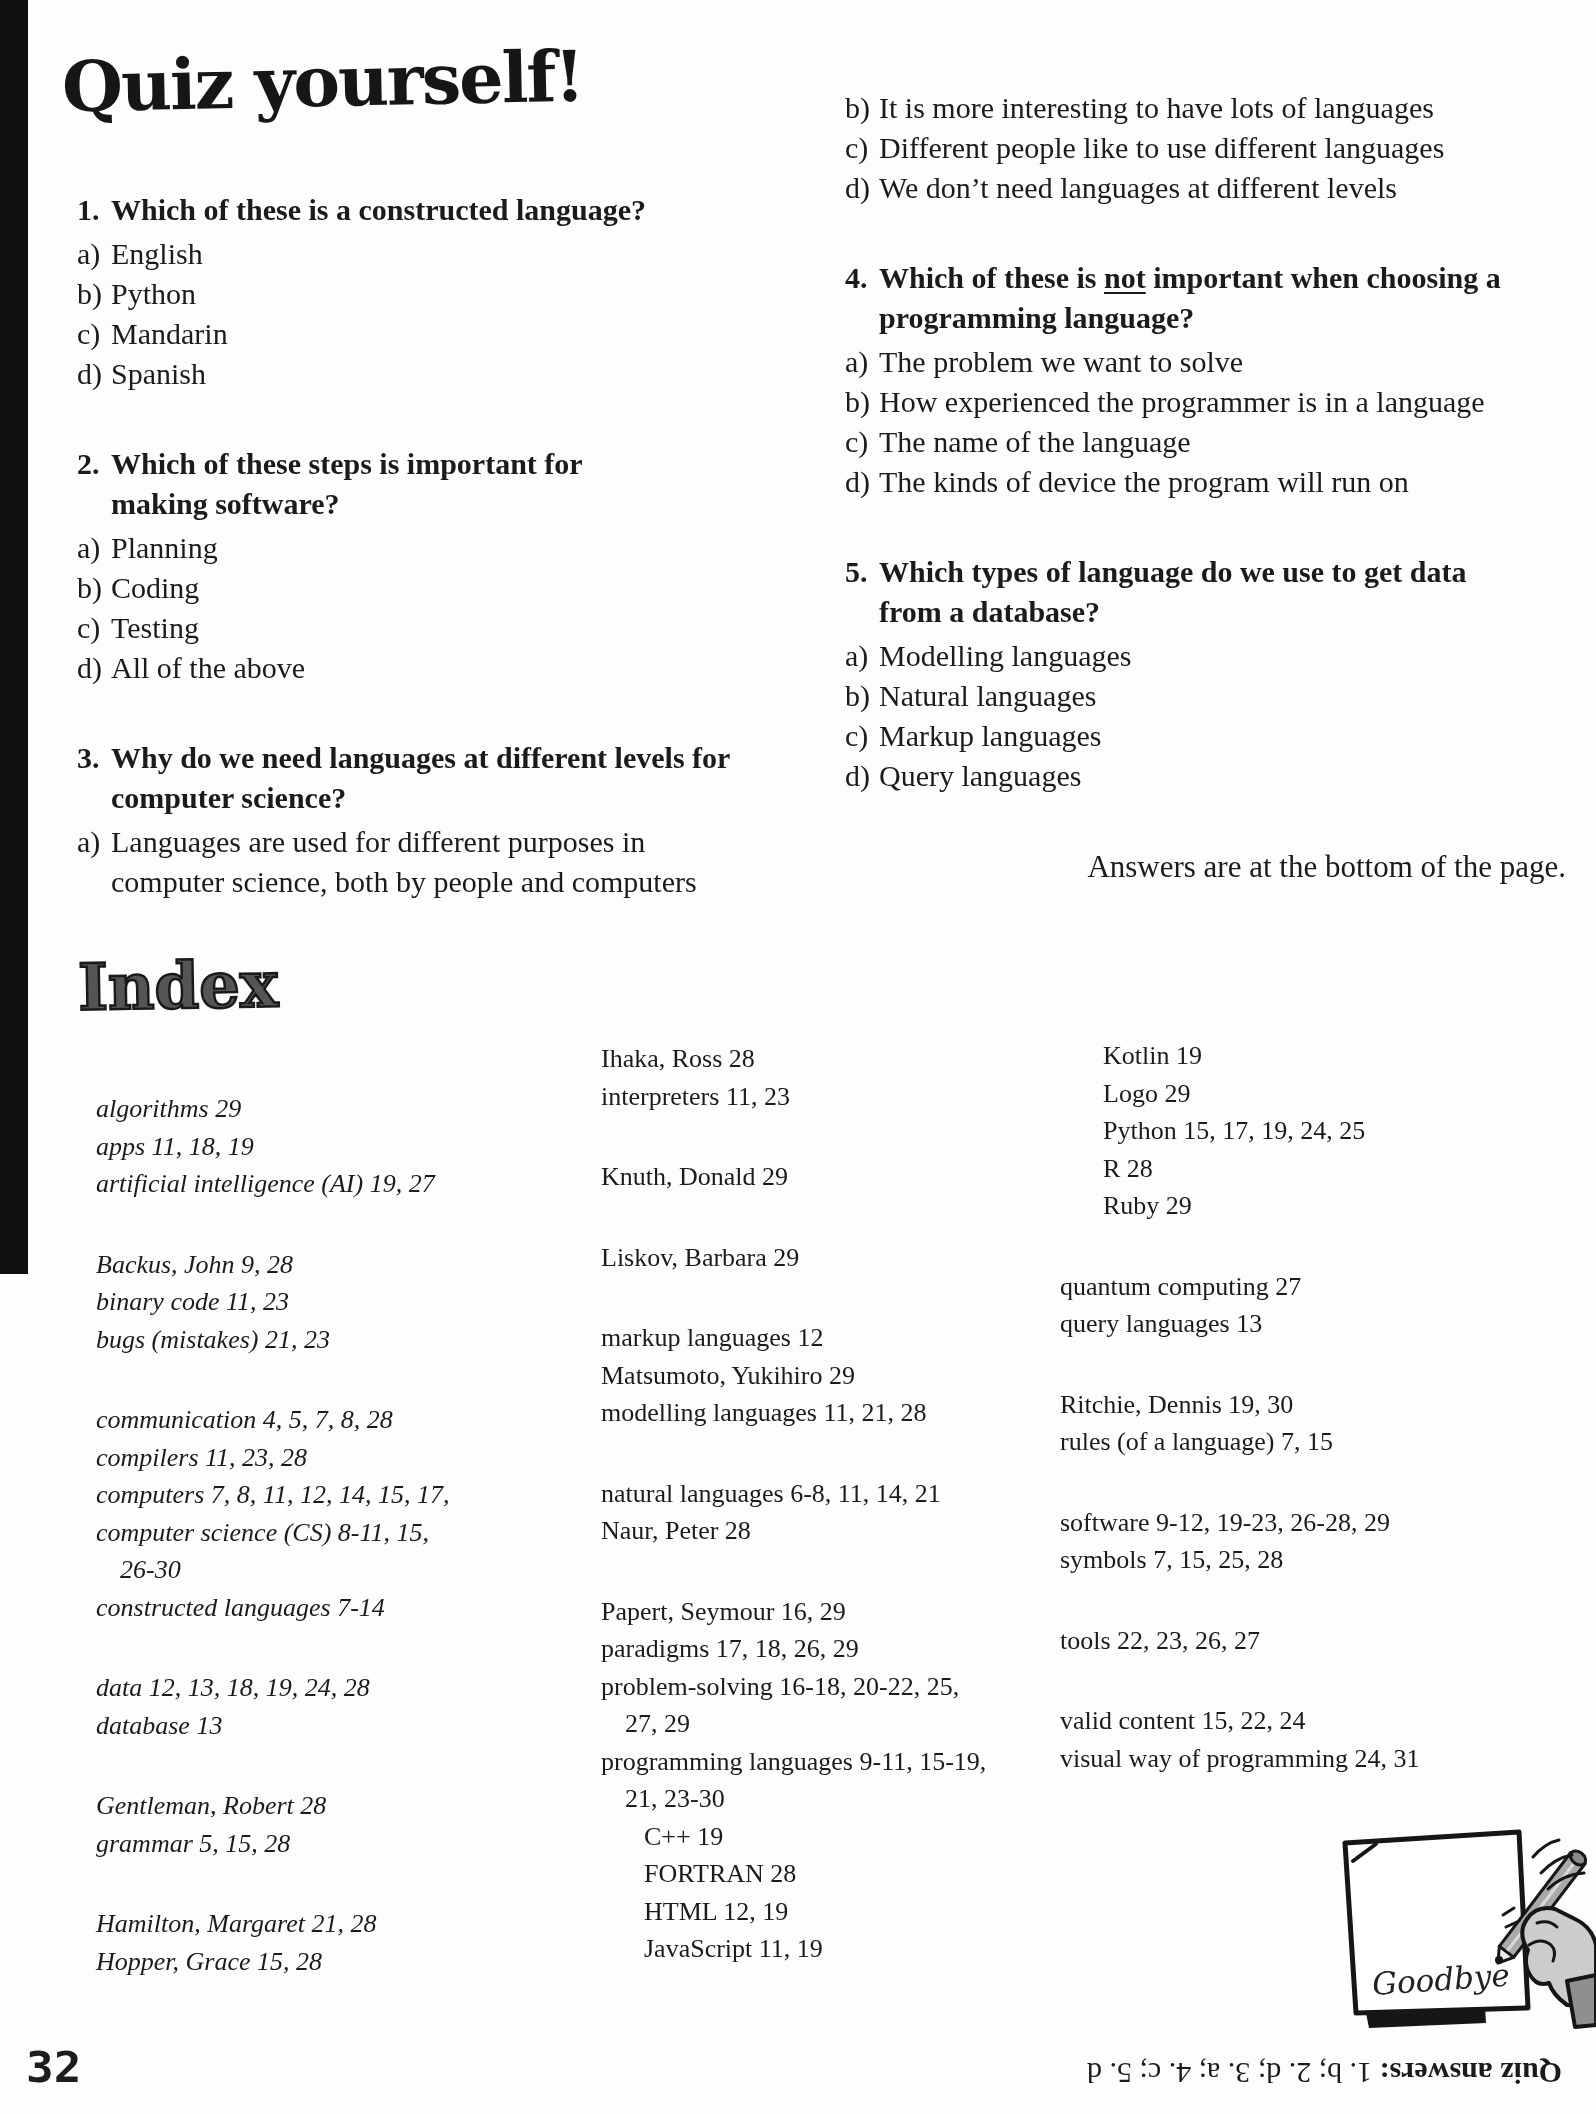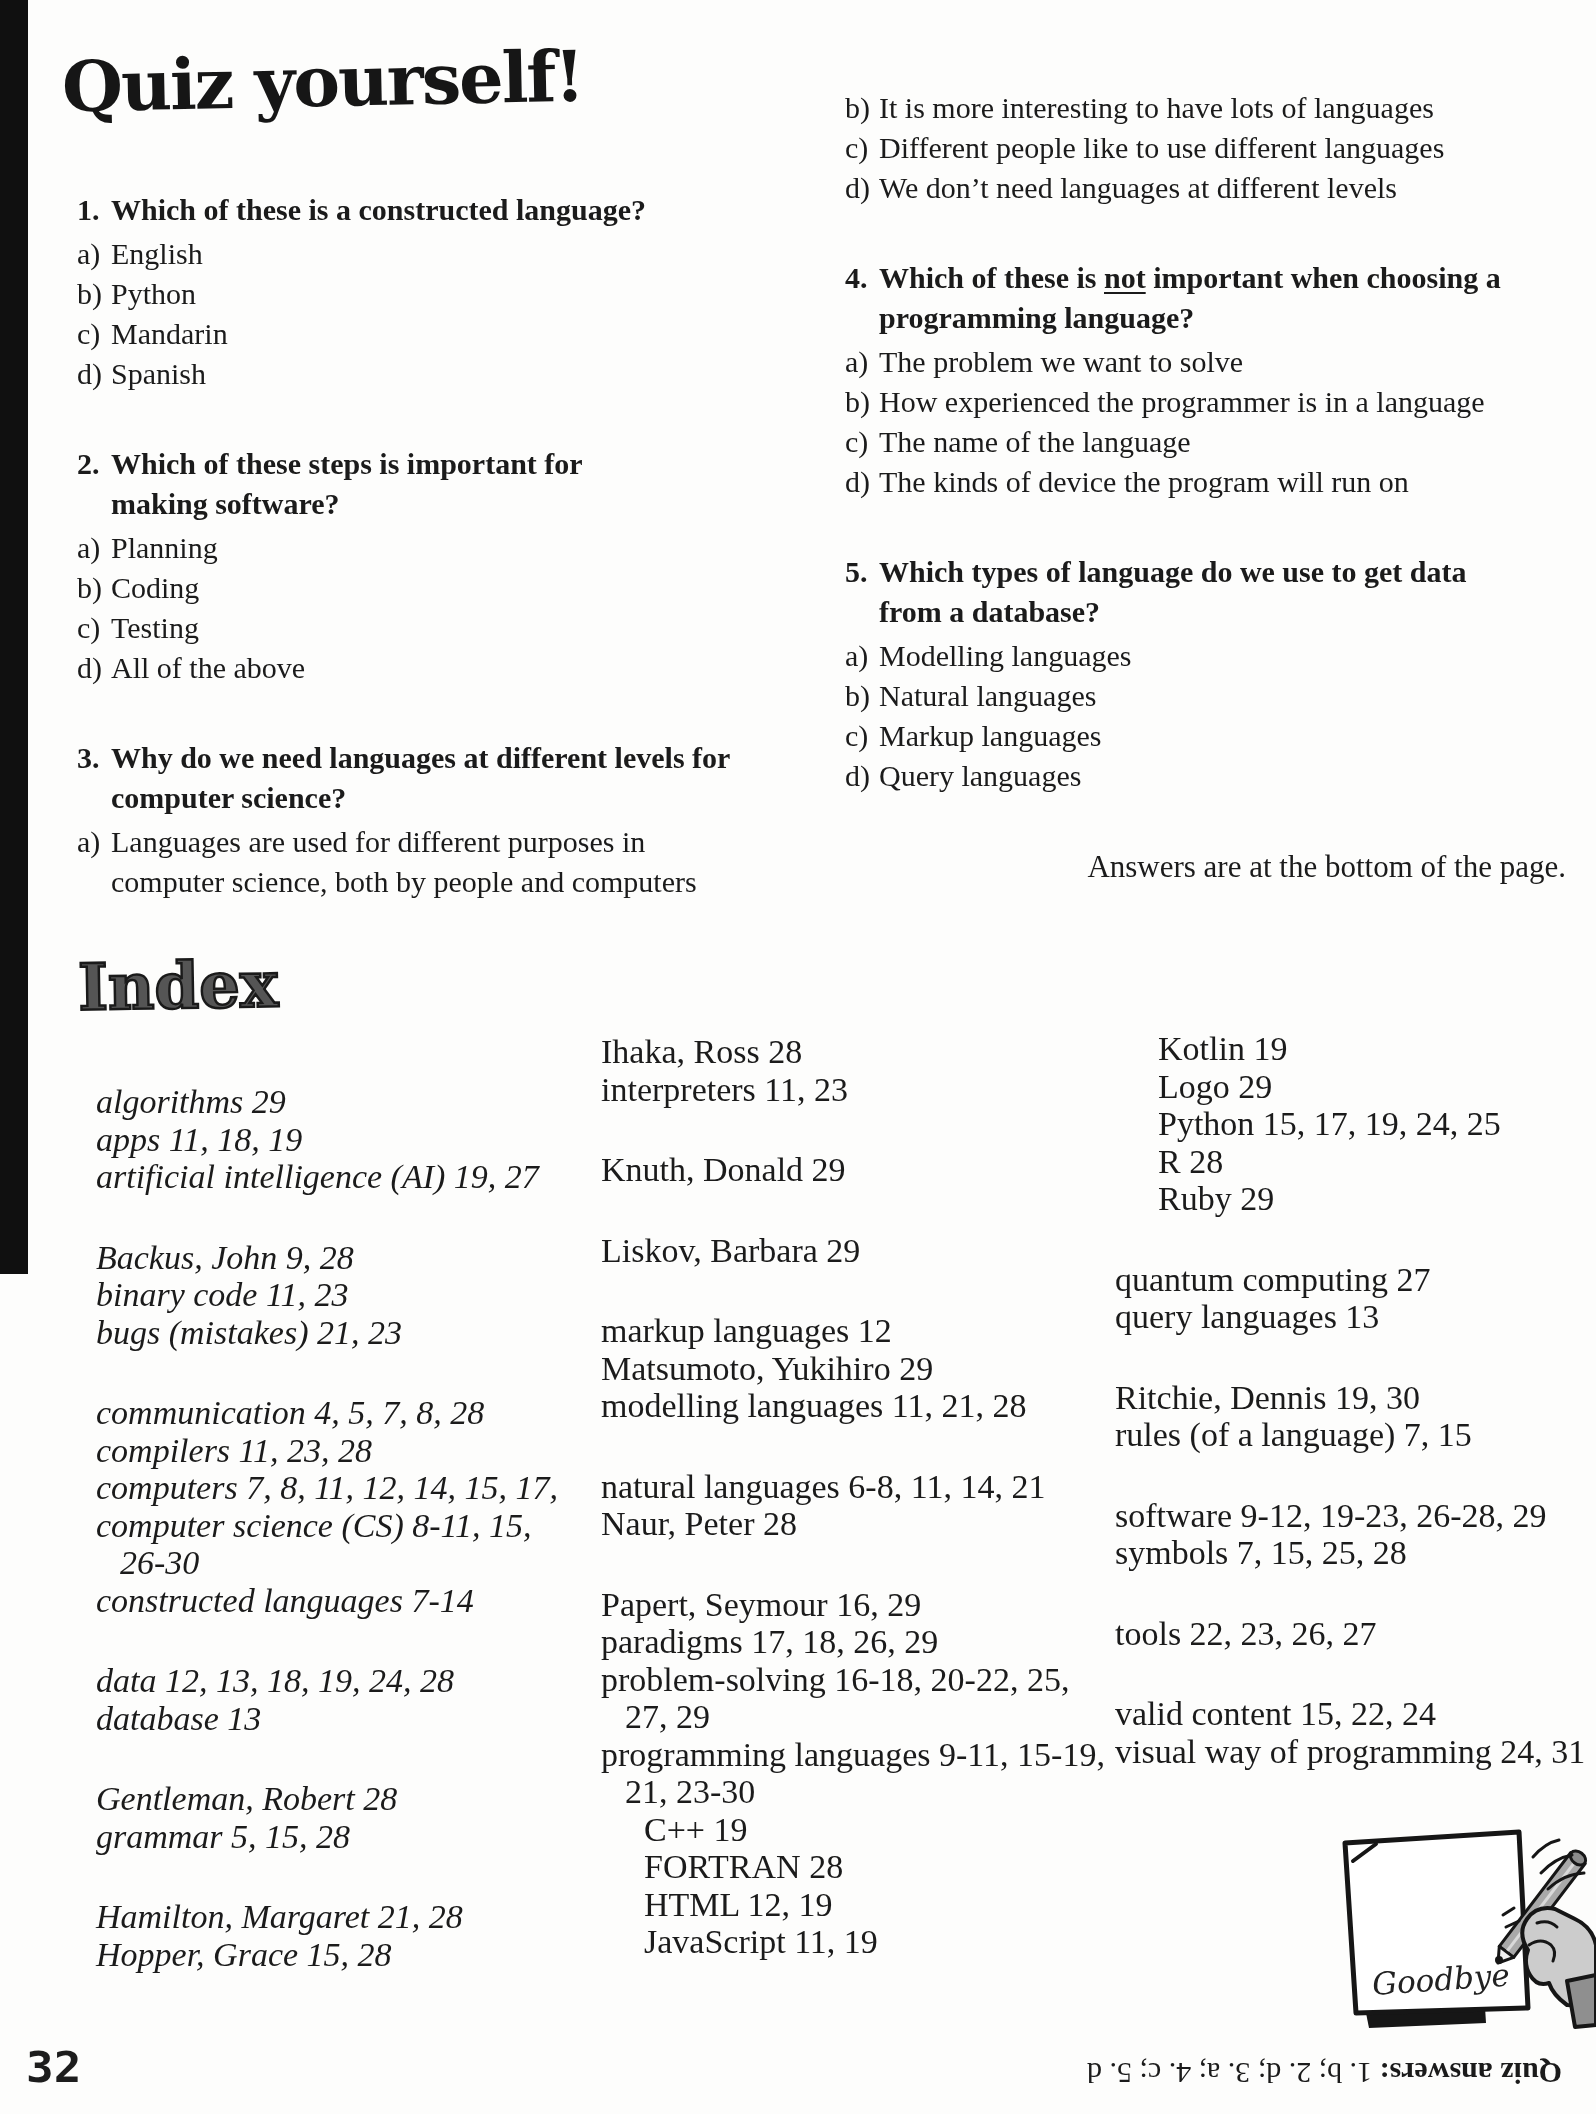--- a/index.html
+++ b/index.html
@@ -25,24 +25,24 @@
   .q-text, .opt-text { white-space:pre-line; }
   .q-text u { text-decoration-thickness:2px; text-underline-offset:4px; }
   .answers-note { position:absolute; right:30px; top:849px; font-size:31px; white-space:nowrap; }
 
   .index-title {
     position:absolute; left:78px; top:948px; margin:0;
     font-family:"DejaVu Serif", serif; font-weight:bold;
     font-size:64px; letter-spacing:0px; color:#555;
     -webkit-text-stroke:2.5px #1a1a1a; transform:rotate(-1deg);
   }
-  .index-col { position:absolute; font-size:34px; line-height:37.5px; }
+  .index-col { position:absolute; font-size:26px; line-height:37.5px;margin-top:7px; }
   #index-col-0 { left:96px;   top:1083px; width:470px;font-style:italic; }
   #index-col-1 { left:601px;  top:1033px; width:480px; }
-  #index-col-2 { left:1115px; top:1030px; width:475px; }
+  #index-col-2 { left:1060px; top:1030px; width:475px; }
   .idx-group { margin-bottom:43px; }
   .idx-line { white-space:nowrap; }
   .ind-1 { padding-left:24px; }
   .ind-2 { padding-left:43px; }
 
   .page-number {
     position:absolute; left:26px; top:2040px;
     font-family:"DejaVu Sans Mono", monospace; font-weight:bold;
     font-size:46px; color:#1d1d1d; transform:scaleY(0.92);
   }

